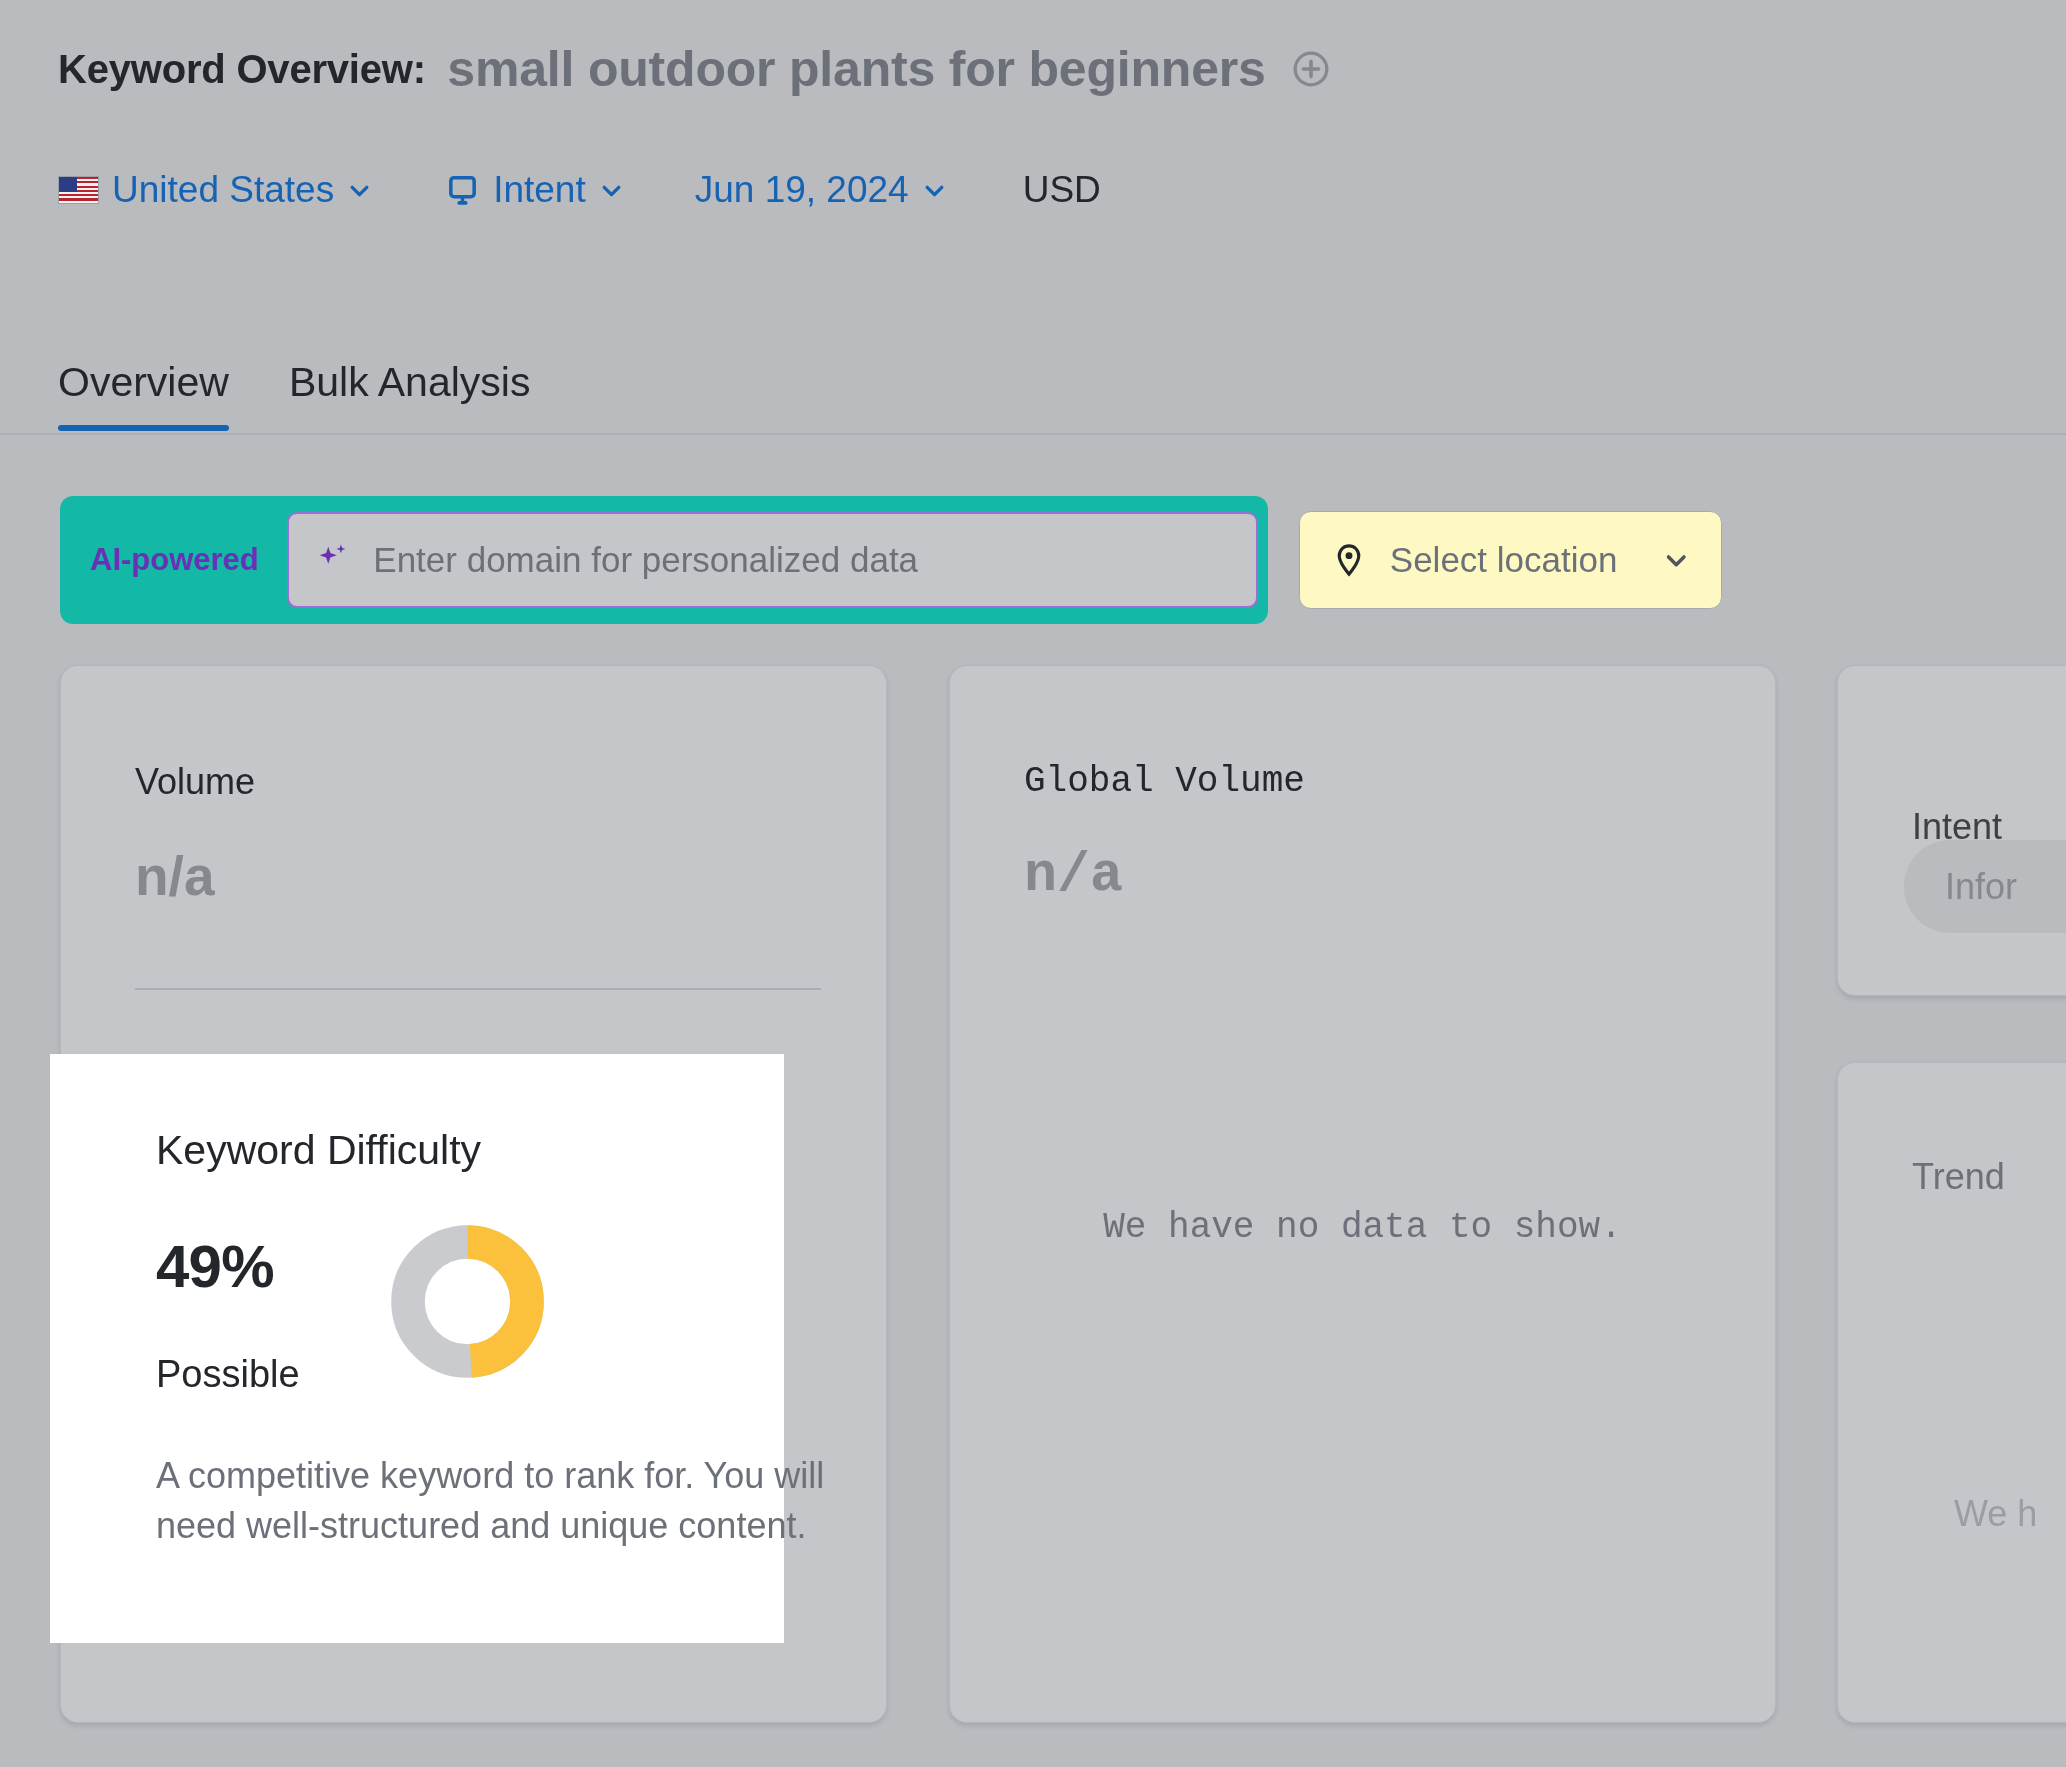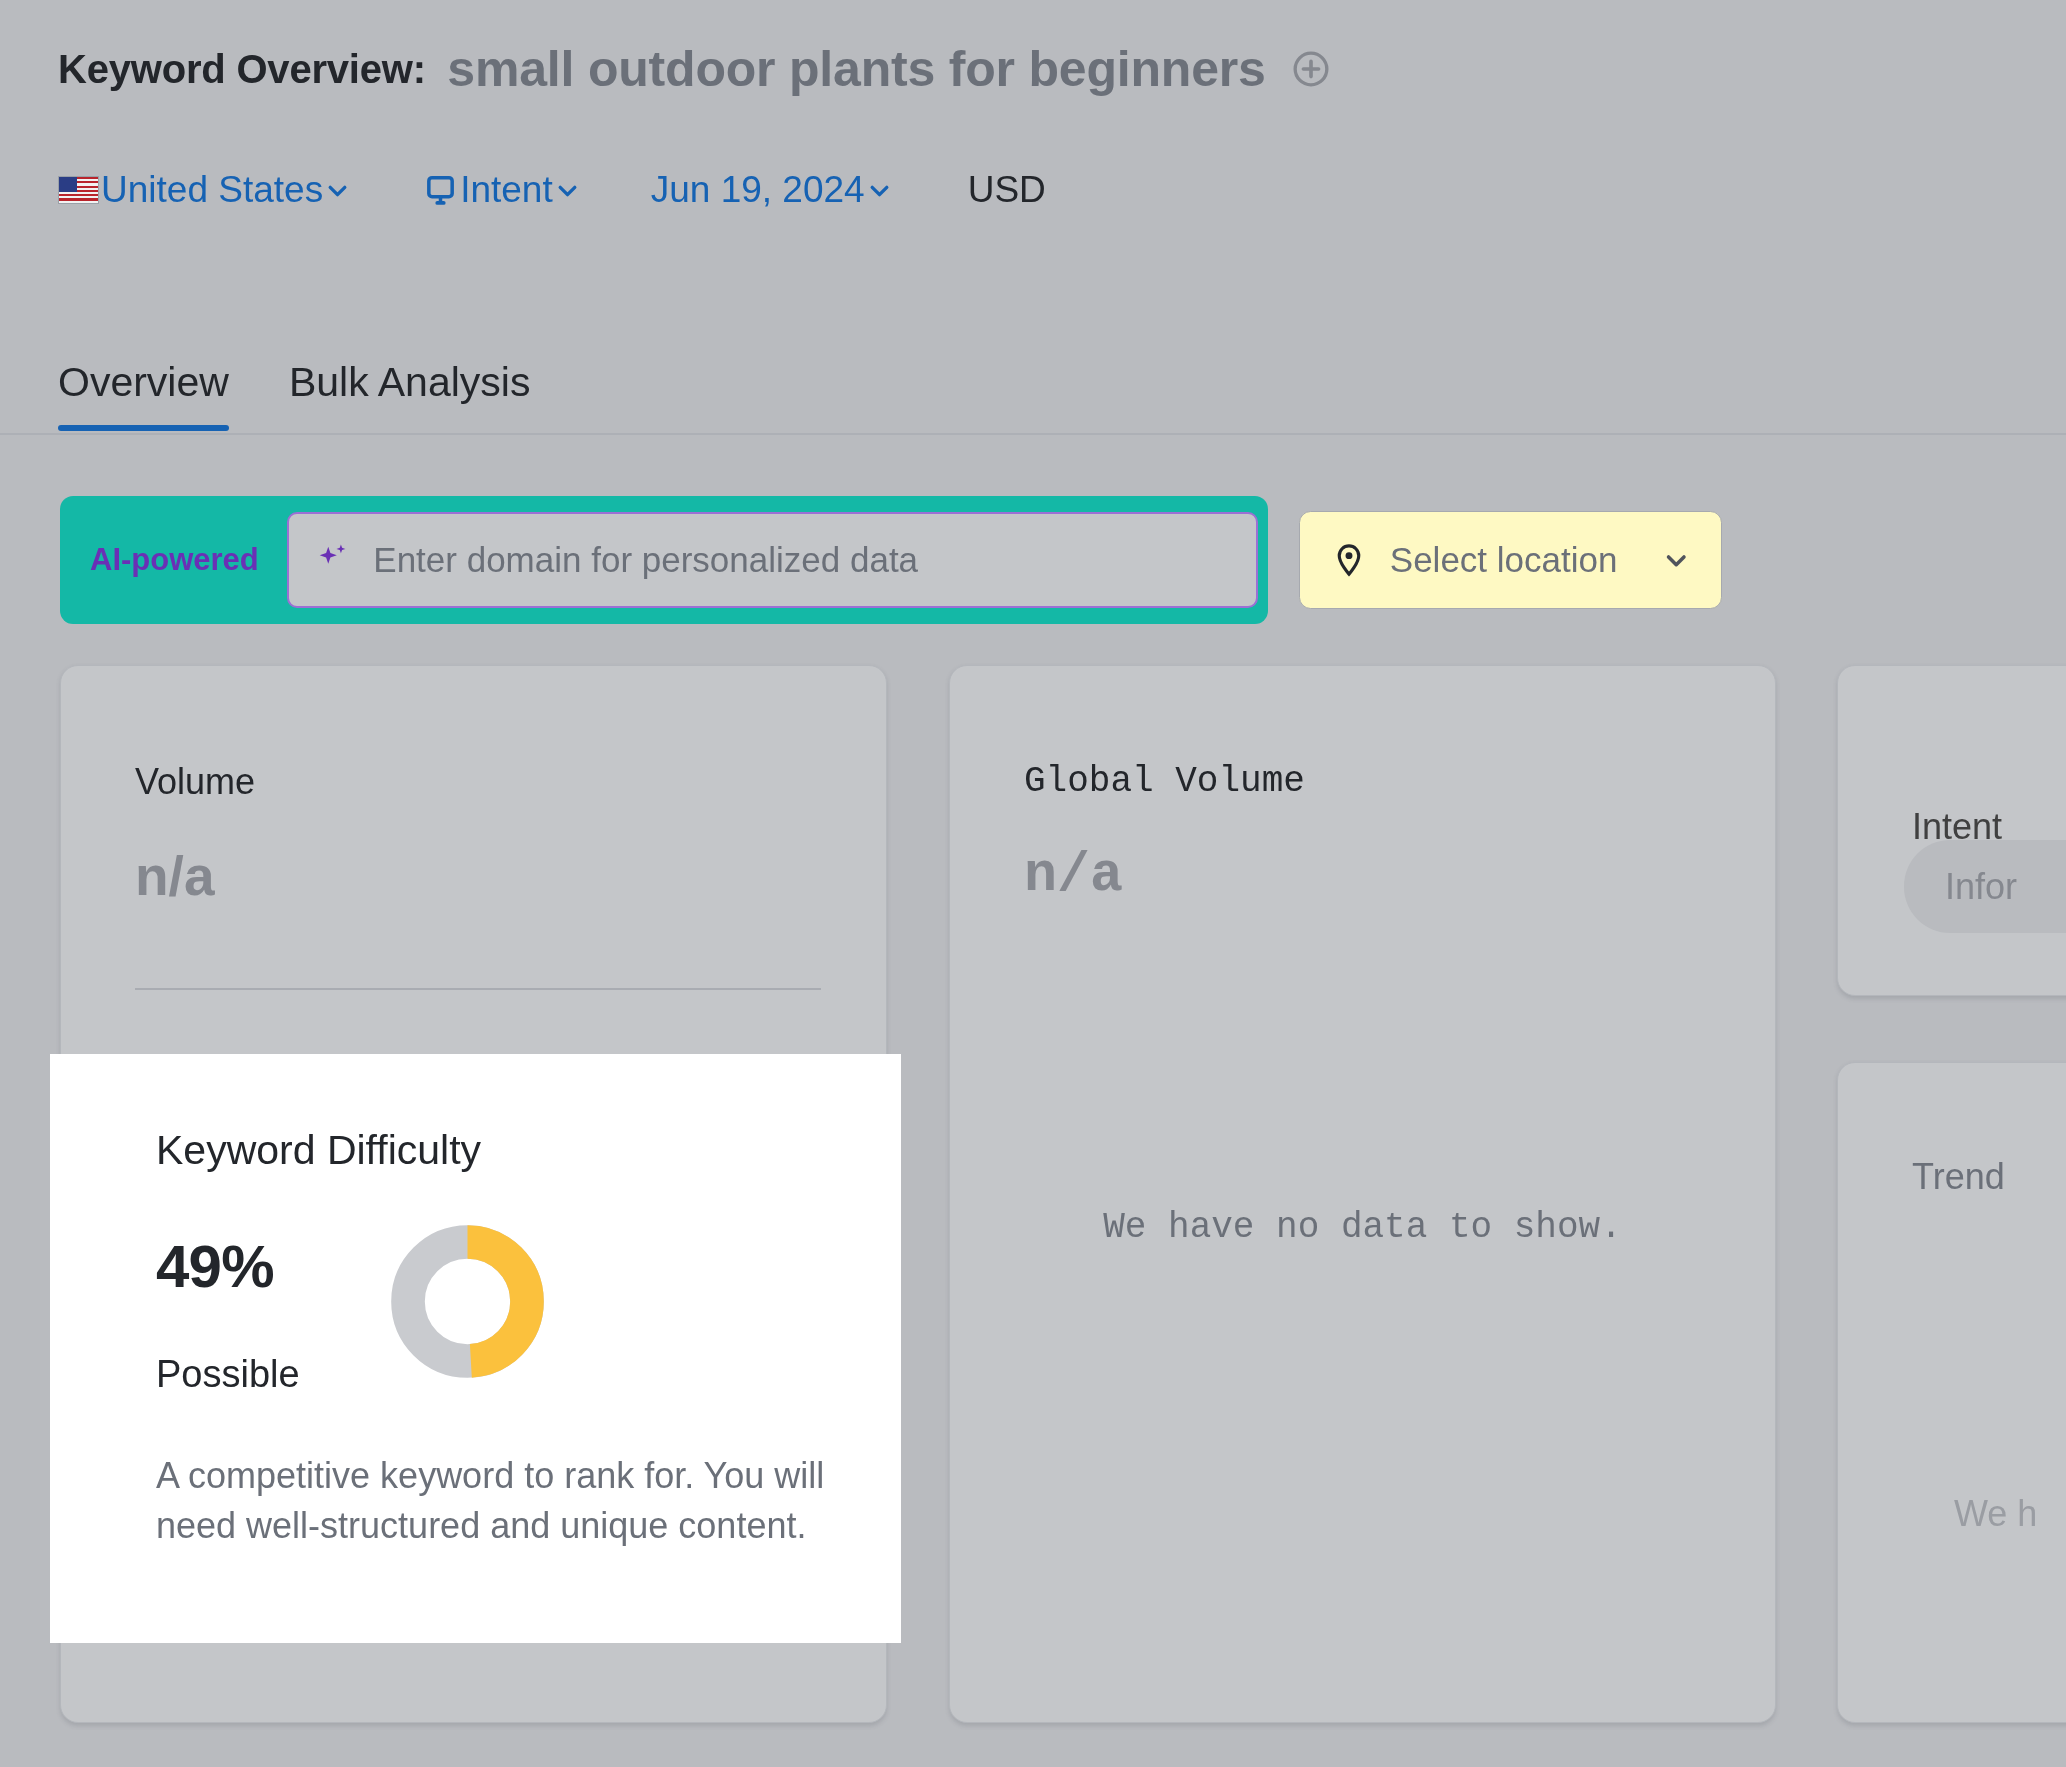--- a/index.html
+++ b/index.html
@@ -26,21 +26,21 @@
   }
   .title-main{ font-size:40px; font-weight:bold; color:#23262b; letter-spacing:-0.2px;}
   .title-kw{ font-size:50px; font-weight:bold; color:#6b7079; letter-spacing:-0.2px;}
   .plus-icon{ width:38px; height:38px; display:inline-block; margin-left:5px; flex:0 0 auto;}
 
   
   .meta-row{
     position:absolute; left:58px; top:169px;
     display:flex; align-items:center; white-space:nowrap;
   }
-  .meta-item{ display:flex; align-items:center; gap:2px; }
+  .meta-item{ display:flex; align-items:center; gap:13px; }
   .meta-link{ font-size:37px; color:#1662b3; }
   .meta-plain{ font-size:37px; color:#23262b; }
   .flag{
     width:41px; height:28px; flex:0 0 auto; display:inline-block;
     border:0.8px solid #9aa0a8; position:relative; overflow:hidden;
     background:
       repeating-linear-gradient(
         to bottom,
         #b9242c 0px, #b9242c 2.1px,
         #f2f2f2 2.1px, #f2f2f2 4.3px
@@ -142,21 +142,21 @@
     padding:0 41px;
   }
   .intent-pill span{ font-size:36px; color:#85888f; }
 
   #card-trend .card-title{ position:absolute; left:74px; top:93px; color:#6b7079;}
   #card-trend .no-data{ position:absolute; left:116px; top:430px; color:#9a9da3;}
 
   
   #kd-tooltip{
     position:absolute;
-    left:50px; top:1054px; width:851px; height:589px;
+    left:50px; top:1054px; width:734px; height:589px;
     background:#ffffff;
     z-index:50;
   }
   .kd-title{
     position:absolute; left:106px; top:73px;
     font-size:41px; color:#23262b;
   }
   .kd-pct{
     position:absolute; left:106px; top:178px;
     font-size:60px; font-weight:bold; color:#23262b; letter-spacing:-0.8px;

